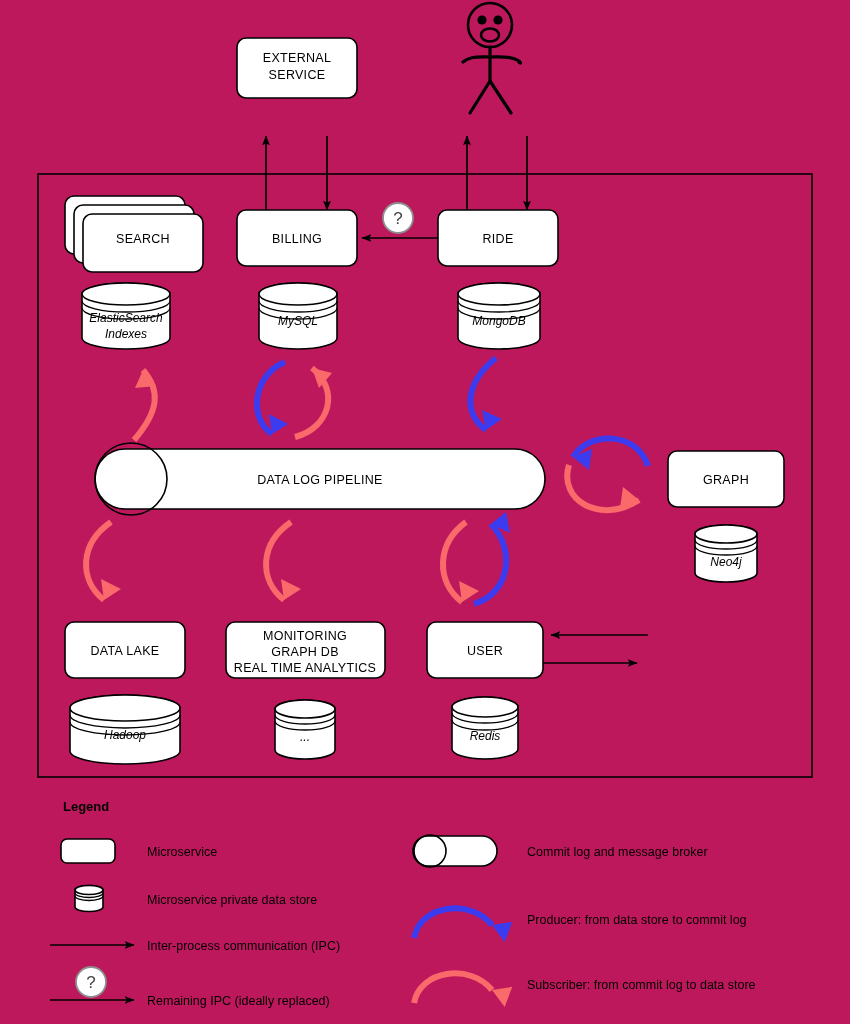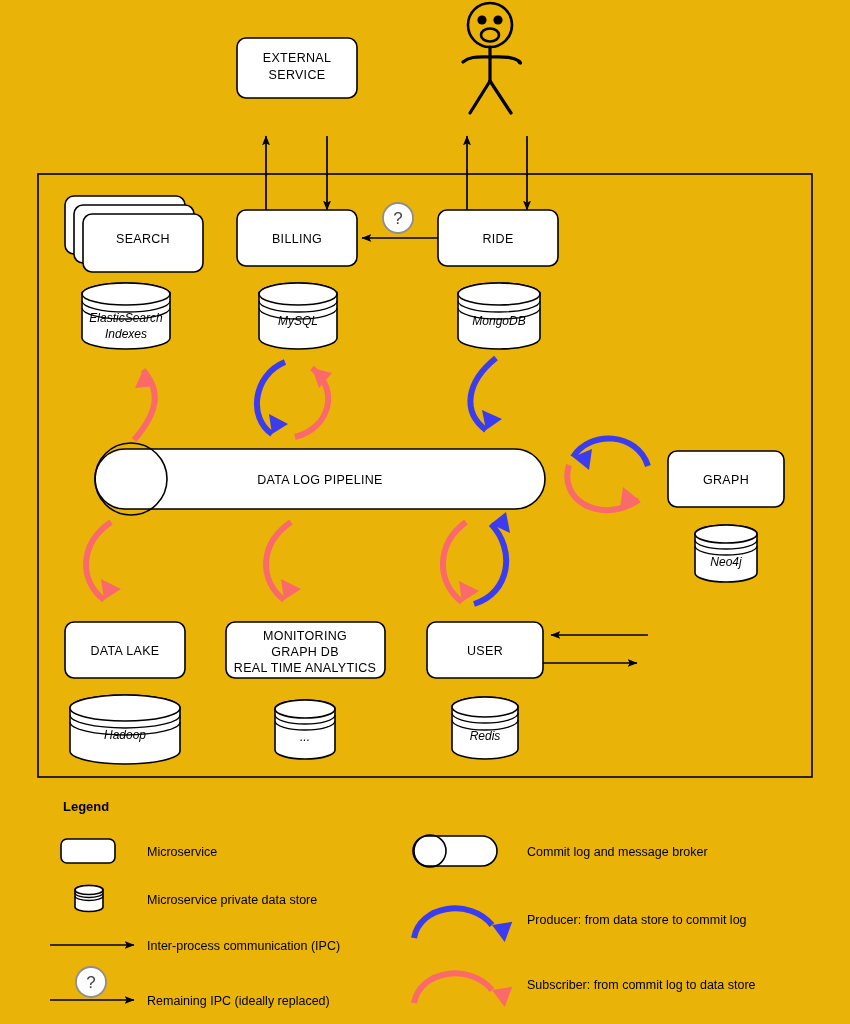--- a/index.html
+++ b/index.html
@@ -10,21 +10,21 @@
   }
   body {
     font-family: "Liberation Sans", sans-serif;
     color: #000000;
   }
   #canvas {
     position: relative;
     width: 850px;
     height: 1024px;
     overflow: hidden;
-    background: #eab308;
+    background: #be185d;
   }
   #diagram-svg {
     position: absolute;
     left: 0;
     top: 0;
     width: 850px;
     height: 1024px;
   }
   .shape-stroke {
     fill: #ffffff;

